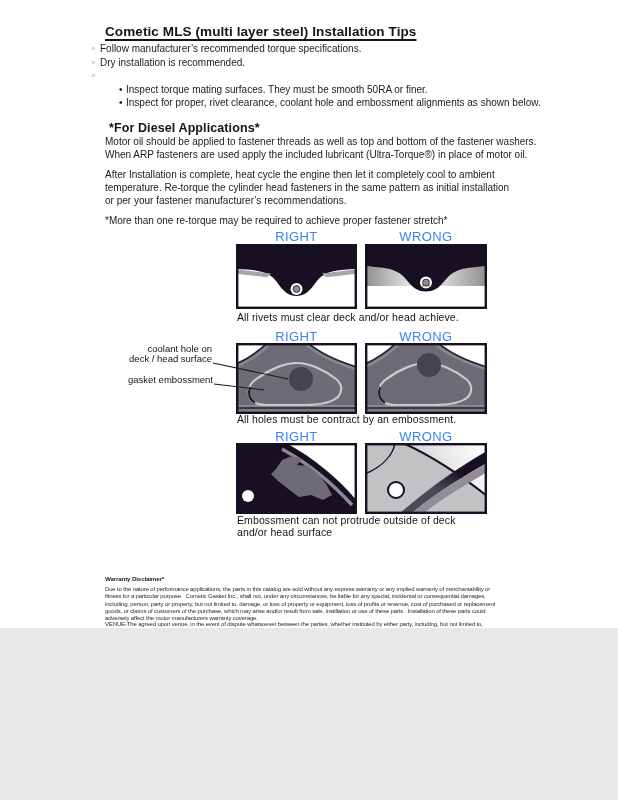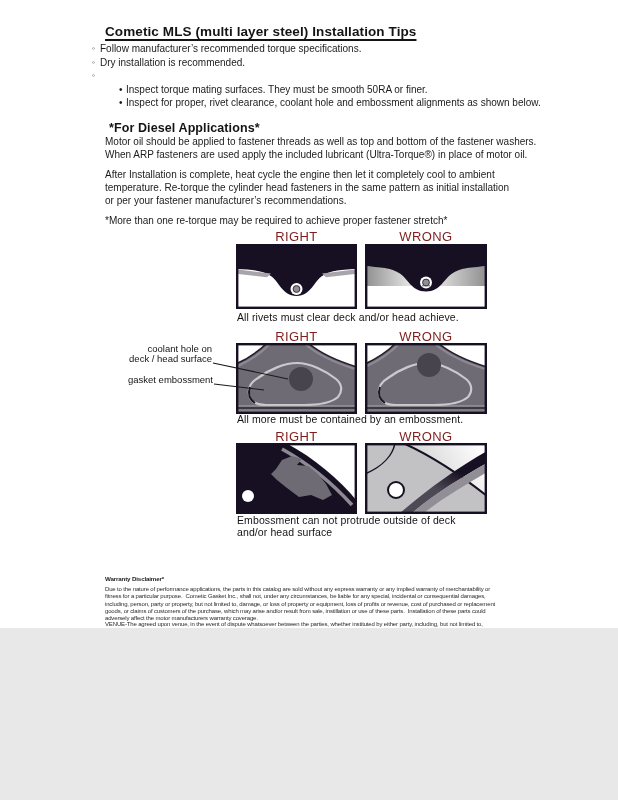--- a/index.html
+++ b/index.html
@@ -21,21 +21,21 @@
   .tip.sub .glyph{font-size:10px;line-height:11px;width:7px;}
   .h2{
     position:absolute;left:105px;margin:4px;
     font-size:12.5px;font-weight:bold;color:#141414;letter-spacing:.1px;
   }
   .body-par{
     position:absolute;left:105px;width:480px;margin:0;
     font-size:10px;line-height:13.2px;color:#1b1b1b;white-space:pre-line;
   }
   .figlabel{
-    position:absolute;font-size:13px;letter-spacing:.4px;color:#7f1d1d;
+    position:absolute;font-size:13px;letter-spacing:.4px;color:#3b82f6;
     text-align:center;
   }
   .figcaption{
     position:absolute;font-size:10.5px;color:#141414;letter-spacing:.1px;
     white-space:pre-line;line-height:11.5px;
   }
   .callout{
     position:absolute;font-size:9.5px;color:#141414;text-align:right;
     line-height:10.2px;white-space:pre-line;
   }
@@ -161,21 +161,21 @@
       <rect x="0" y="63.7" width="122" height="2.5" fill="#3d3842"></rect>
       <rect x="0" y="66.2" width="122" height="4.8" fill="#827f88"></rect>
       <rect x="1.2" y="1.2" width="119.6" height="68.6" fill="none" stroke="#171022" stroke-width="2.4"></rect>
     </svg>
 
     <svg class="leader" style="left:210px;top:357px" width="92" height="40" viewBox="0 0 92 40">
       <line x1="3" y1="6" x2="78" y2="22" stroke="#1a1a1a" stroke-width="1.1"></line>
       <line x1="4" y1="27" x2="54" y2="33" stroke="#1a1a1a" stroke-width="1.1"></line>
     </svg>
 
-    <div class="figcaption" style="left:237px;top:414px">All more must be contained by an embossment.</div>
+    <div class="figcaption" style="left:237px;top:414px">All holes must be contract by an embossment.</div>
   </div>
 
   <div>
     <div class="figlabel" style="left:236px;top:429px;width:121px">RIGHT</div>
     <div class="figlabel" style="left:365px;top:429px;width:122px">WRONG</div>
 
     <svg class="fig" style="left:236px;top:443px" width="121" height="71" viewBox="0 0 121 71">
       <rect x="0" y="0" width="121" height="71" fill="#ffffff"></rect>
       <path d="M0,0 H50 C78,15 103,36 121,58 V71 H0 Z" fill="#171022"></path>
       <path d="M46,6 C73,21 97,41 116,62" fill="none" stroke="#8d8a93" stroke-width="3.6"></path>

